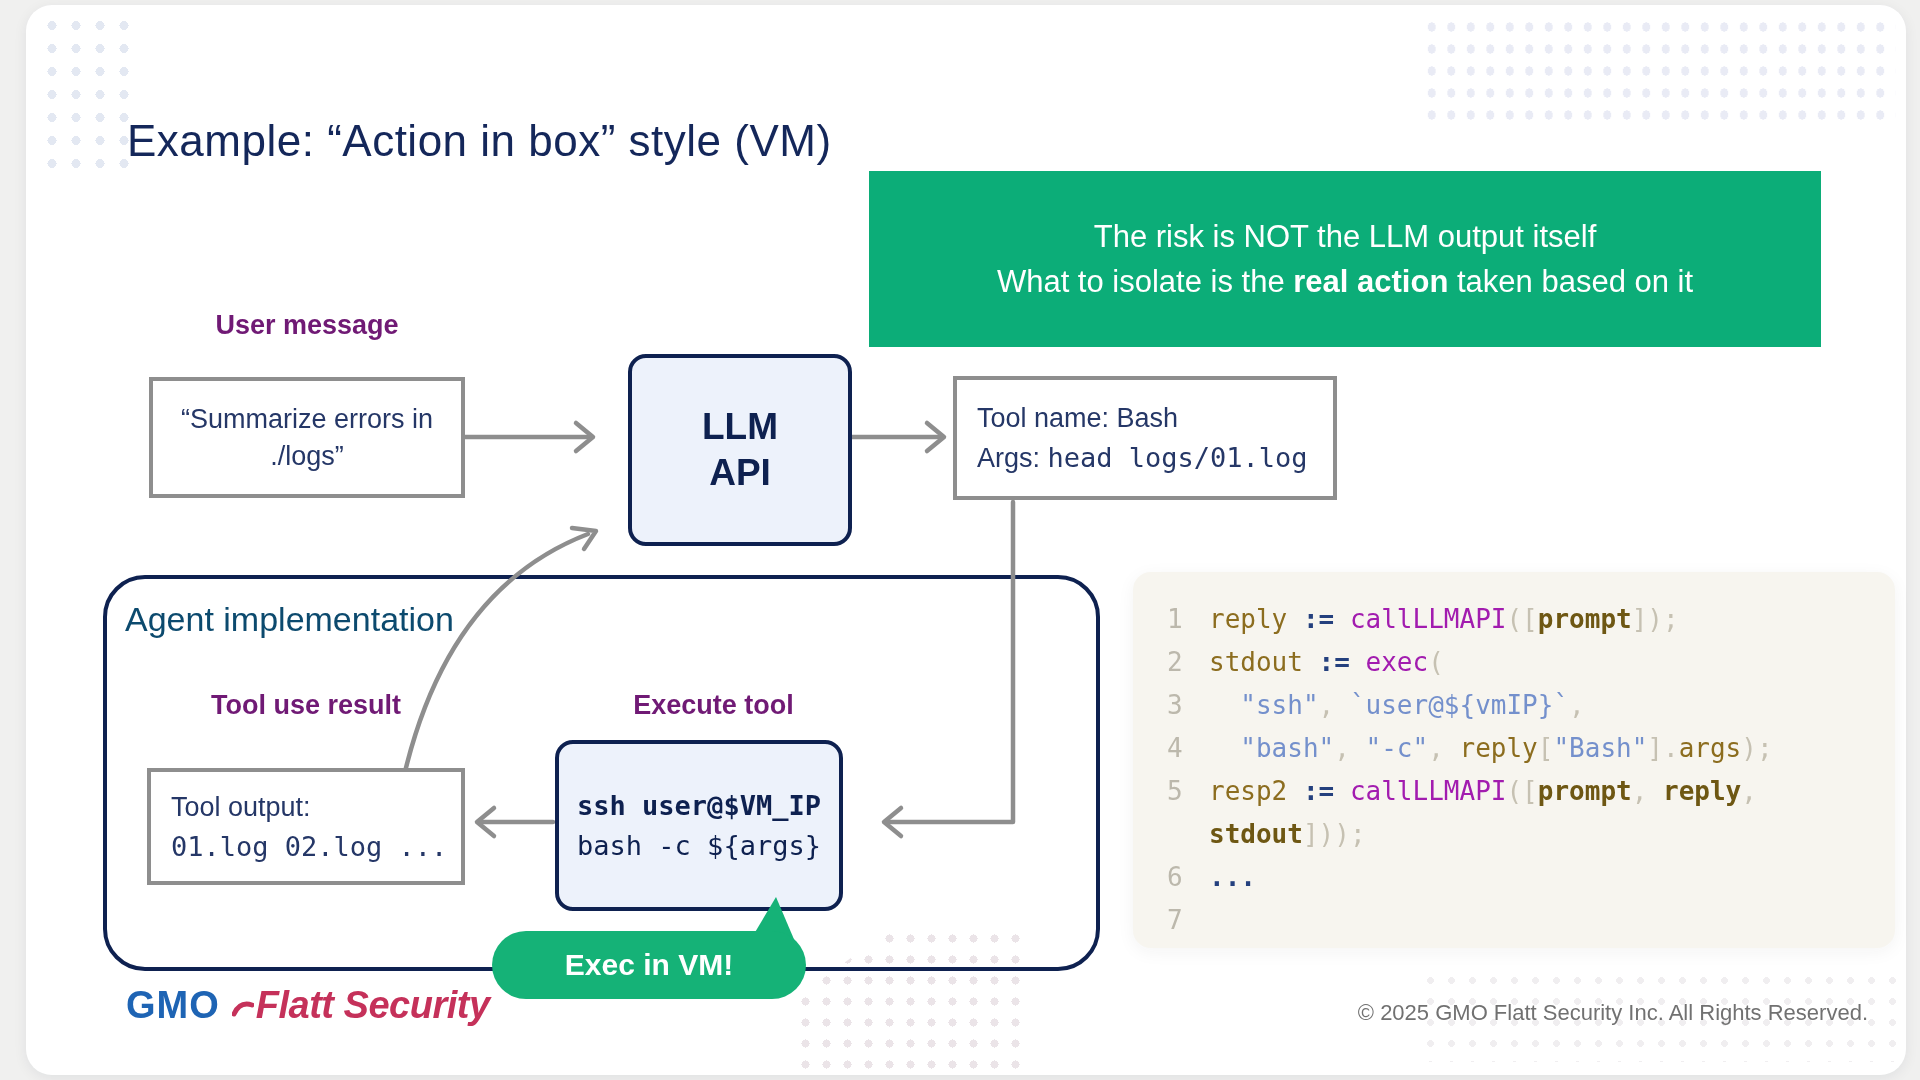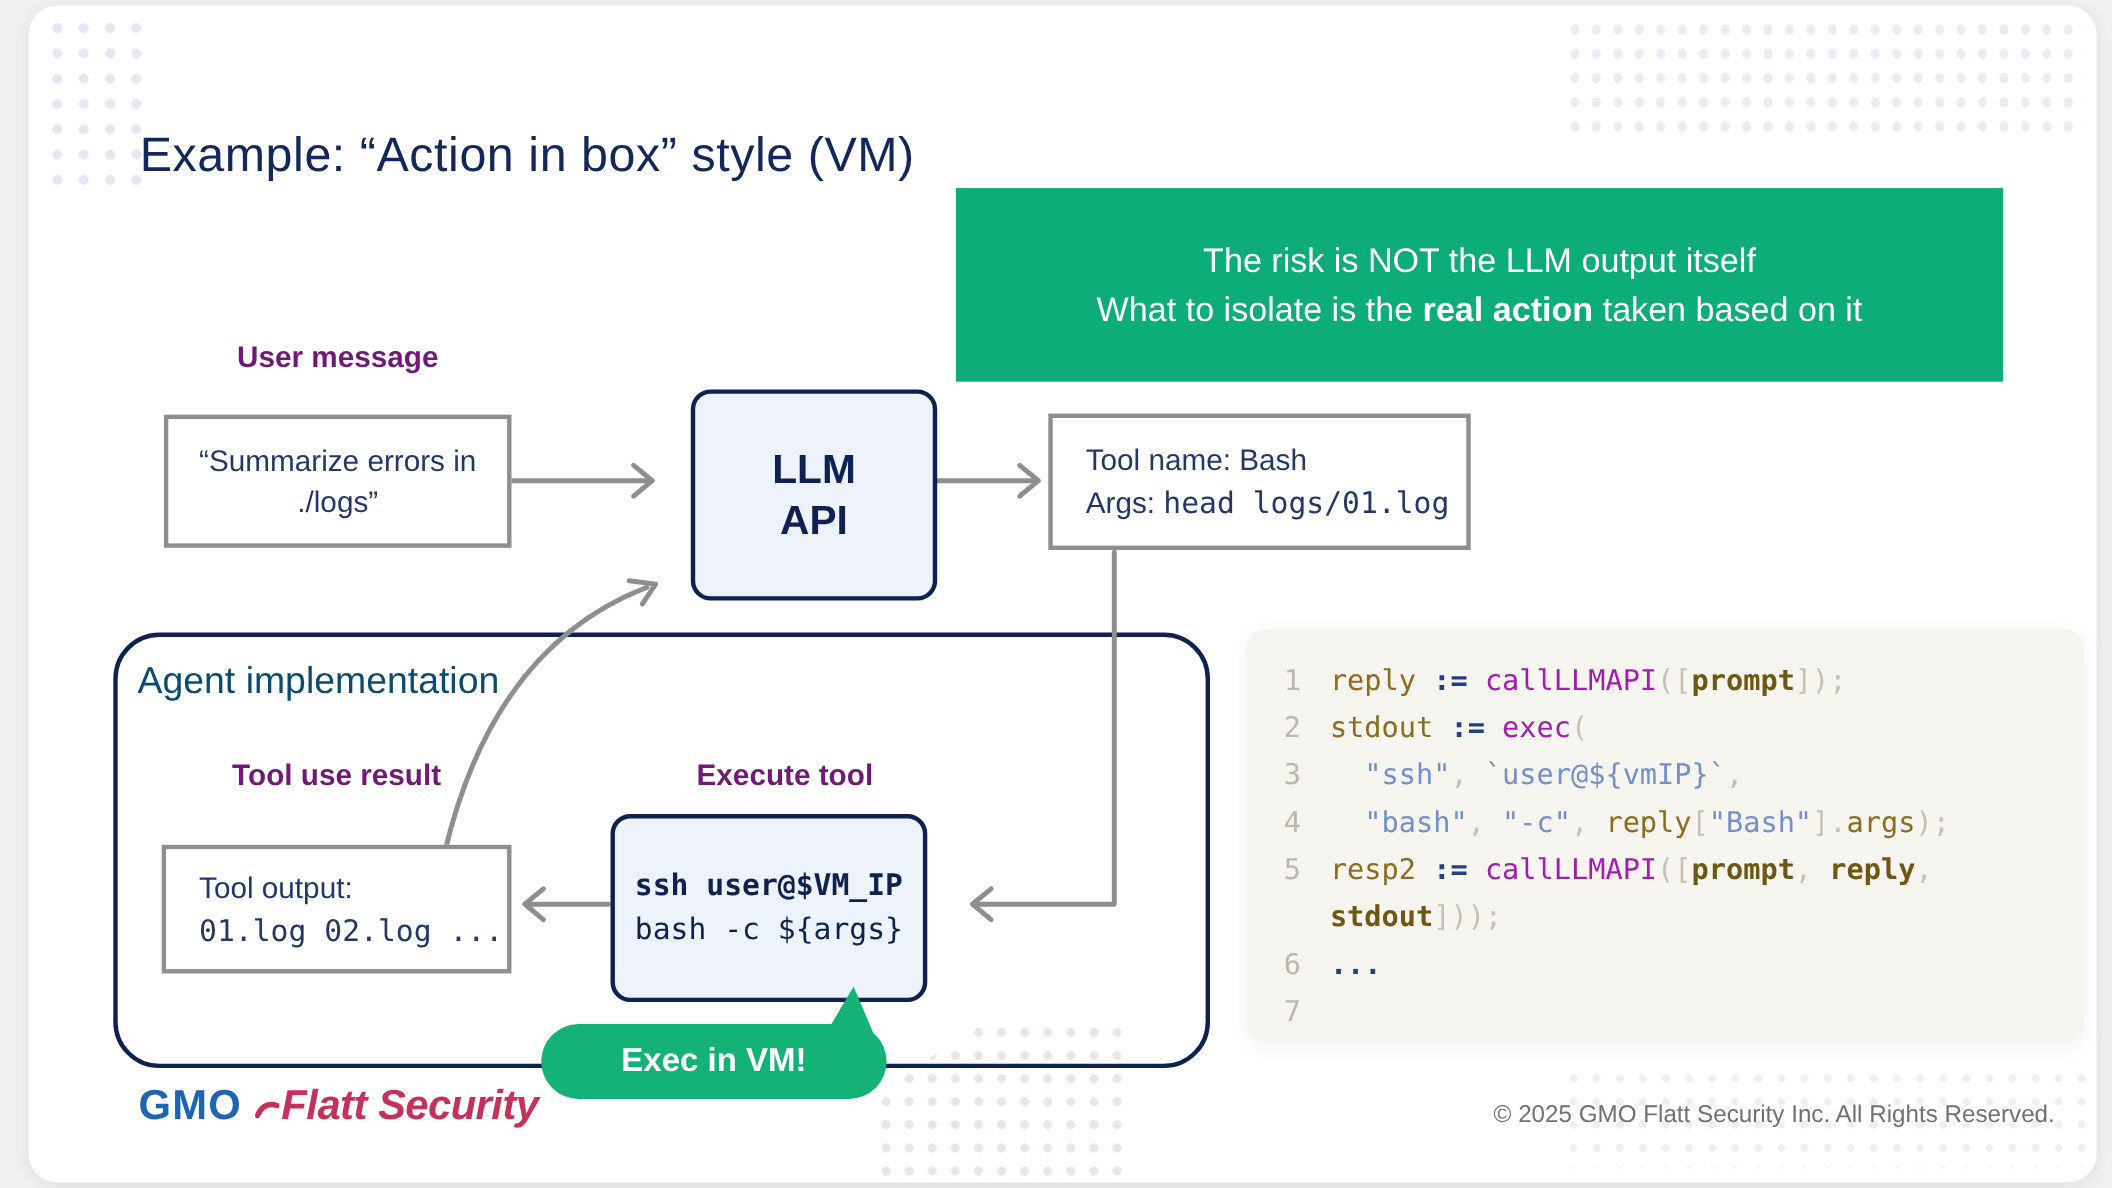--- a/index.html
+++ b/index.html
@@ -33,21 +33,21 @@
 
   .banner{position:absolute;left:869px;top:171px;width:952px;height:176px;background:var(--green-banner);
     color:#fff;display:flex;flex-direction:column;justify-content:center;align-items:center;
     font-size:31px;line-height:45px;z-index:4;text-align:center;}
 
   .flow-label{position:absolute;font-size:27px;font-weight:bold;color:#701a75;text-align:center;z-index:4;}
 
   .box{position:absolute;background:#fff;border:4px solid var(--border-gray);z-index:4;
     color:var(--text-navy);font-size:27px;}
   .box.centered{display:flex;flex-direction:column;justify-content:center;align-items:center;text-align:left;}
-  .box.leftpad{display:flex;flex-direction:column;justify-content:center;padding-left:30px;}
+  .box.leftpad{display:flex;flex-direction:column;justify-content:center;padding-left:20px;}
   .box-blue{background:#EDF2FB;border:4px solid var(--navy);border-radius:18px;}
 
   .llm-box{left:628px;top:354px;width:224px;height:192px;font-size:37px;font-weight:bold;color:var(--navy);
     line-height:46px;}
   .user-box{left:149px;top:377px;width:316px;height:121px;line-height:37px;}
   .toolcall-box{left:953px;top:376px;width:384px;height:124px;line-height:39px;}
   .toolout-box{left:147px;top:768px;width:318px;height:117px;line-height:39px;}
   .exec-box{left:555px;top:740px;width:288px;height:171px;font-size:27px;color:var(--navy);line-height:40px;}
 
   .agent-container{position:absolute;left:103px;top:575px;width:997px;height:396px;

